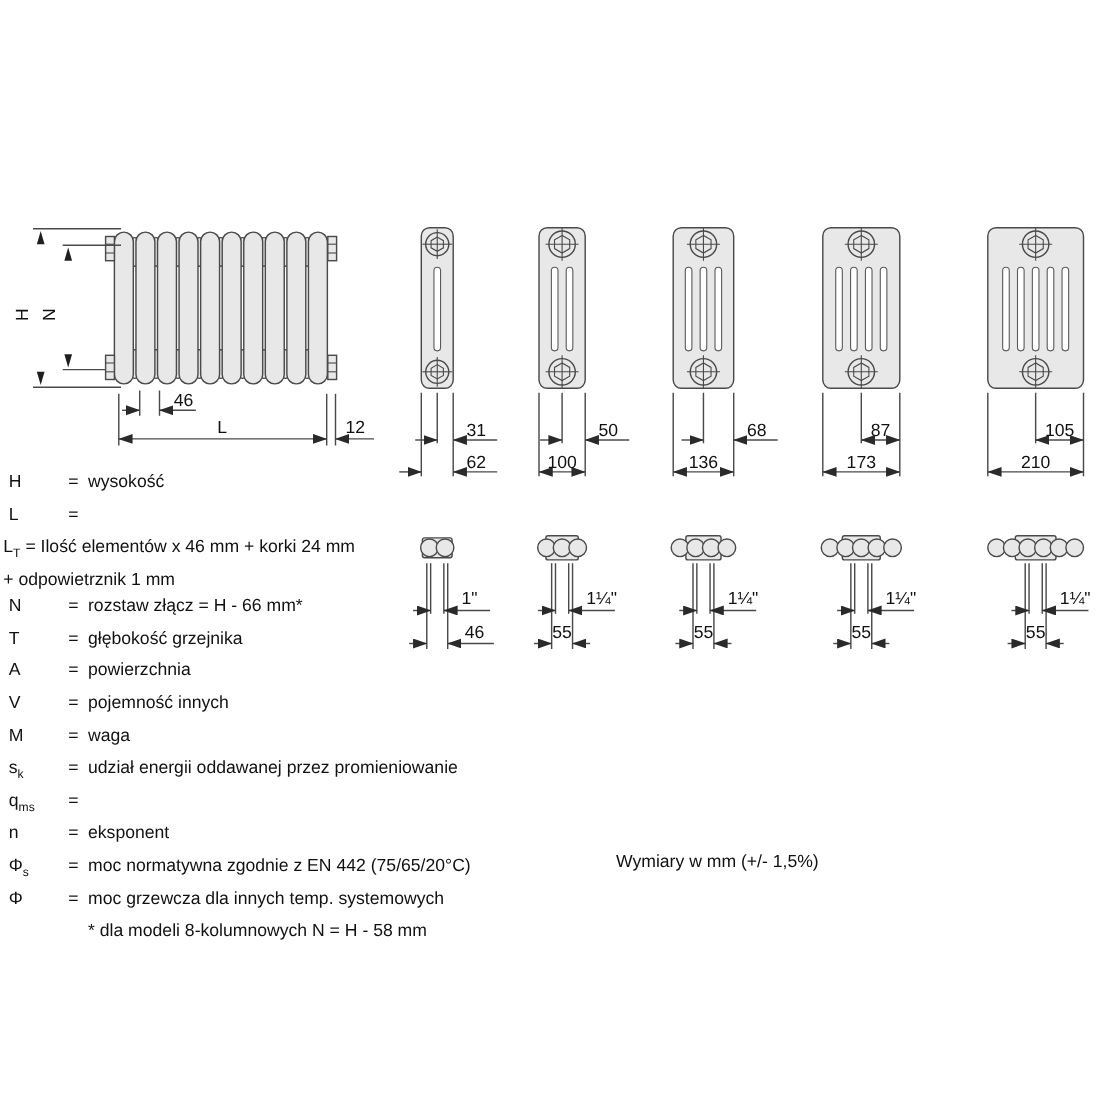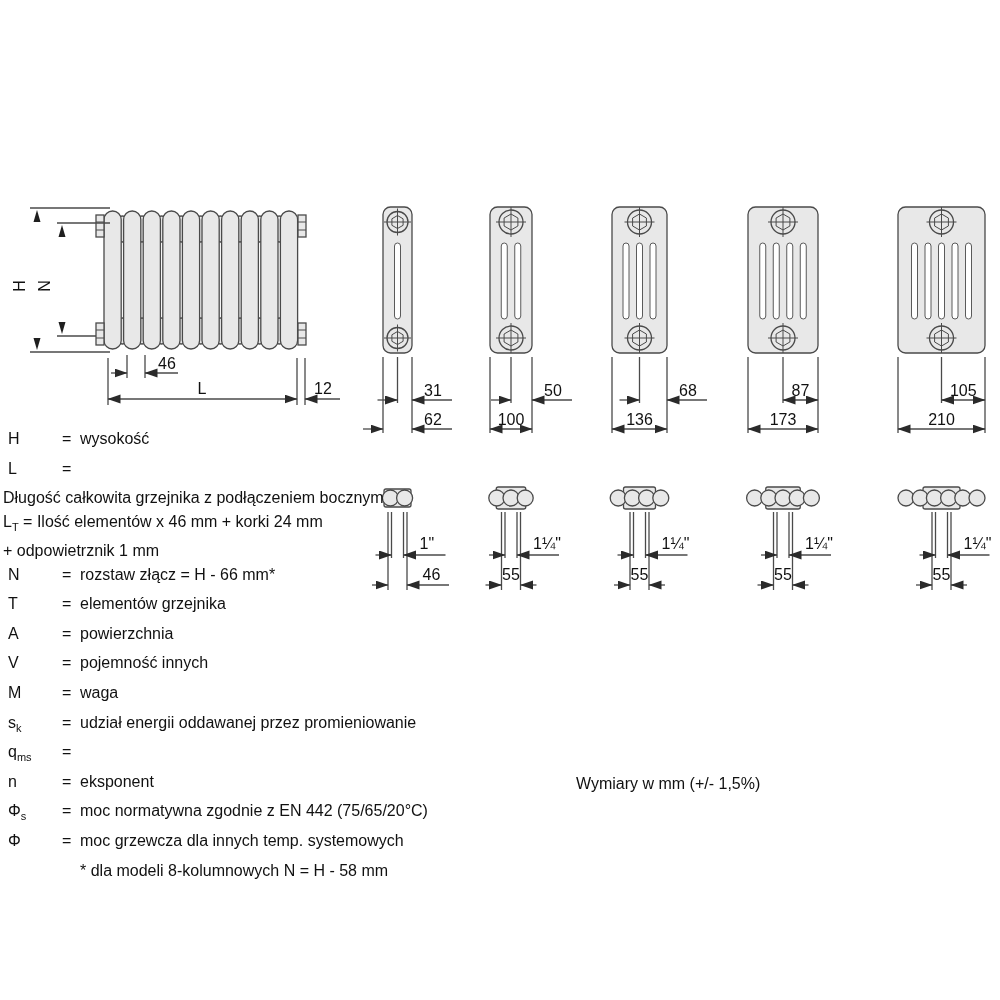--- a/index.html
+++ b/index.html
@@ -12,21 +12,21 @@
   svg .slot{fill:#ffffff;stroke:#5a5a5a;stroke-width:1;}
   svg .solid{fill:#1f1f1f;stroke:none;}
   svg text{font-family:"Liberation Sans","DejaVu Sans",sans-serif;font-size:16px;fill:#111;}
   .legend{position:absolute;left:8px;top:427px;width:470px;font-size:16px;line-height:23.4px;}
   .lrow{display:flex;}
   .lrow .sym{width:54px;flex:0 0 54px;}
   .lrow .eq{width:18px;flex:0 0 18px;}
   .lfull{margin-left:-5px;}
   .lfoot{padding-left:72px;}
   sub{font-size:11px;}
-  .note{position:absolute;left:576px;top:775px;font-size:16px;}
+  .note{position:absolute;left:560px;top:775px;font-size:16px;}
 </style>
 </head>
 <body>
 
 <div class="page">
 
   <svg class="cad" id="cad" width="1000" height="1000" viewBox="0 0 1000 1000">
     <defs>
       <marker id="arr" orient="auto" markerUnits="userSpaceOnUse" markerWidth="15" markerHeight="10" refX="12.5" refY="4.5">
         <path d="M0,0 L13,4.5 L0,9 Z" fill="#2a2a2a"></path>
@@ -306,32 +306,31 @@
   <div class="legend">
     <div class="lrow">
       <span class="sym"><span>H</span><sub></sub></span>
       <span class="eq">=</span>
       <span class="def">wysokość</span>
     </div>
     <div class="lrow">
       <span class="sym"><span>L</span><sub></sub></span>
       <span class="eq">=</span>
     </div>
-    <div class="lfull">Długość całkowita grzejnika z podłączeniem bocznym</div>
     <div class="lfull"><span>L</span><sub>T</sub><span> = Ilość elementów x 46 mm + korki 24 mm</span></div>
     <div class="lfull">+ odpowietrznik 1 mm</div>
     <div class="lrow">
       <span class="sym"><span>N</span><sub></sub></span>
       <span class="eq">=</span>
       <span class="def">rozstaw złącz = H - 66 mm*</span>
     </div>
     <div class="lrow">
       <span class="sym"><span>T</span><sub></sub></span>
       <span class="eq">=</span>
-      <span class="def">elementów grzejnika</span>
+      <span class="def">głębokość grzejnika</span>
     </div>
     <div class="lrow">
       <span class="sym"><span>A</span><sub></sub></span>
       <span class="eq">=</span>
       <span class="def">powierzchnia</span>
     </div>
     <div class="lrow">
       <span class="sym"><span>V</span><sub></sub></span>
       <span class="eq">=</span>
       <span class="def">pojemność innych</span>

